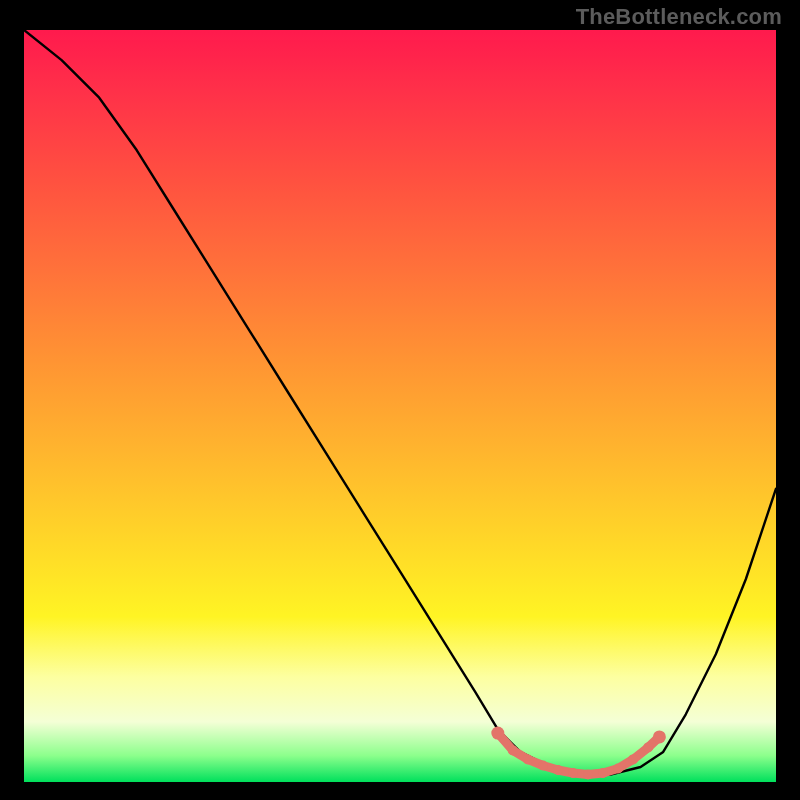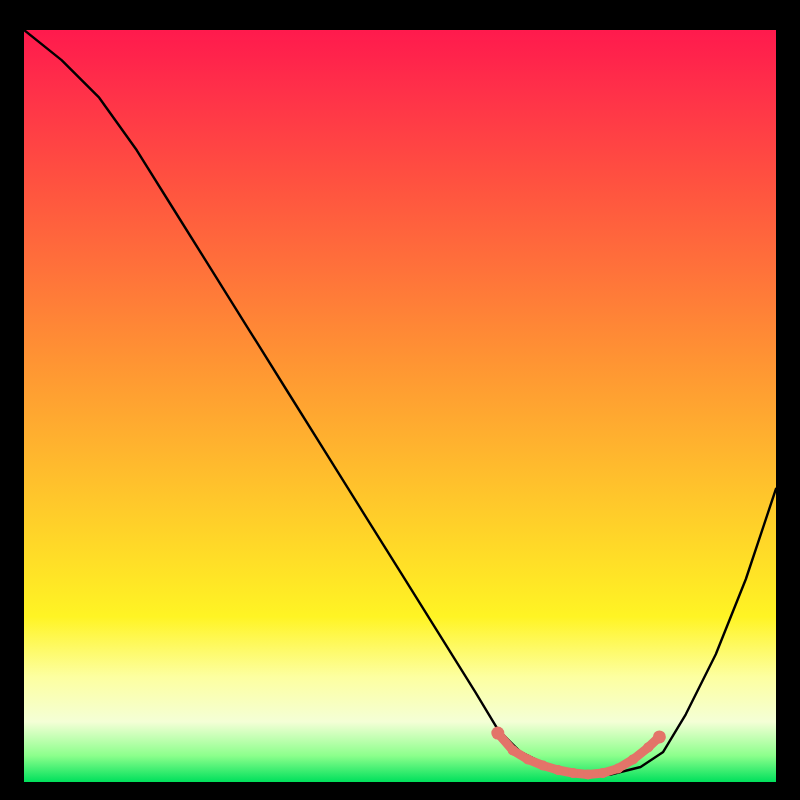--- a/index.html
+++ b/index.html
@@ -75,20 +75,21 @@
     stroke: #e37469;
     stroke-width: 9;
     stroke-linecap: round;
     fill: none;
   }
 </style>
 </head>
 <body>
 
 <div class="frame">
+  <div class="watermark">TheBottleneck.com</div>
 
   <div class="plot">
     <div class="gradient"></div>
 
     <svg class="curve" viewBox="0 0 752 752" preserveAspectRatio="none">
       <path id="curvePath" class="curve-path" d="M0.0 0.0 L37.6 30.1 L75.2 67.7 L112.8 120.3 L150.4 180.5 L188.0 240.6 L225.6 300.8 L263.2 361.0 L300.8 421.1 L338.4 481.3 L376.0 541.4 L413.6 601.6 L451.2 661.8 L473.8 699.4 L496.3 721.9 L526.4 737.0 L556.5 744.5 L586.6 744.5 L616.6 737.0 L639.2 721.9 L661.8 684.3 L691.8 624.2 L721.9 549.0 L752.0 458.7"></path>
       <g id="dotsGroup">
           <line x1="473.8" y1="703.1" x2="488.8" y2="720.4" class="dash"></line>
           <line x1="488.8" y1="720.4" x2="503.8" y2="729.4" class="dash"></line>
           <line x1="503.8" y1="729.4" x2="518.9" y2="735.5" class="dash"></line>

